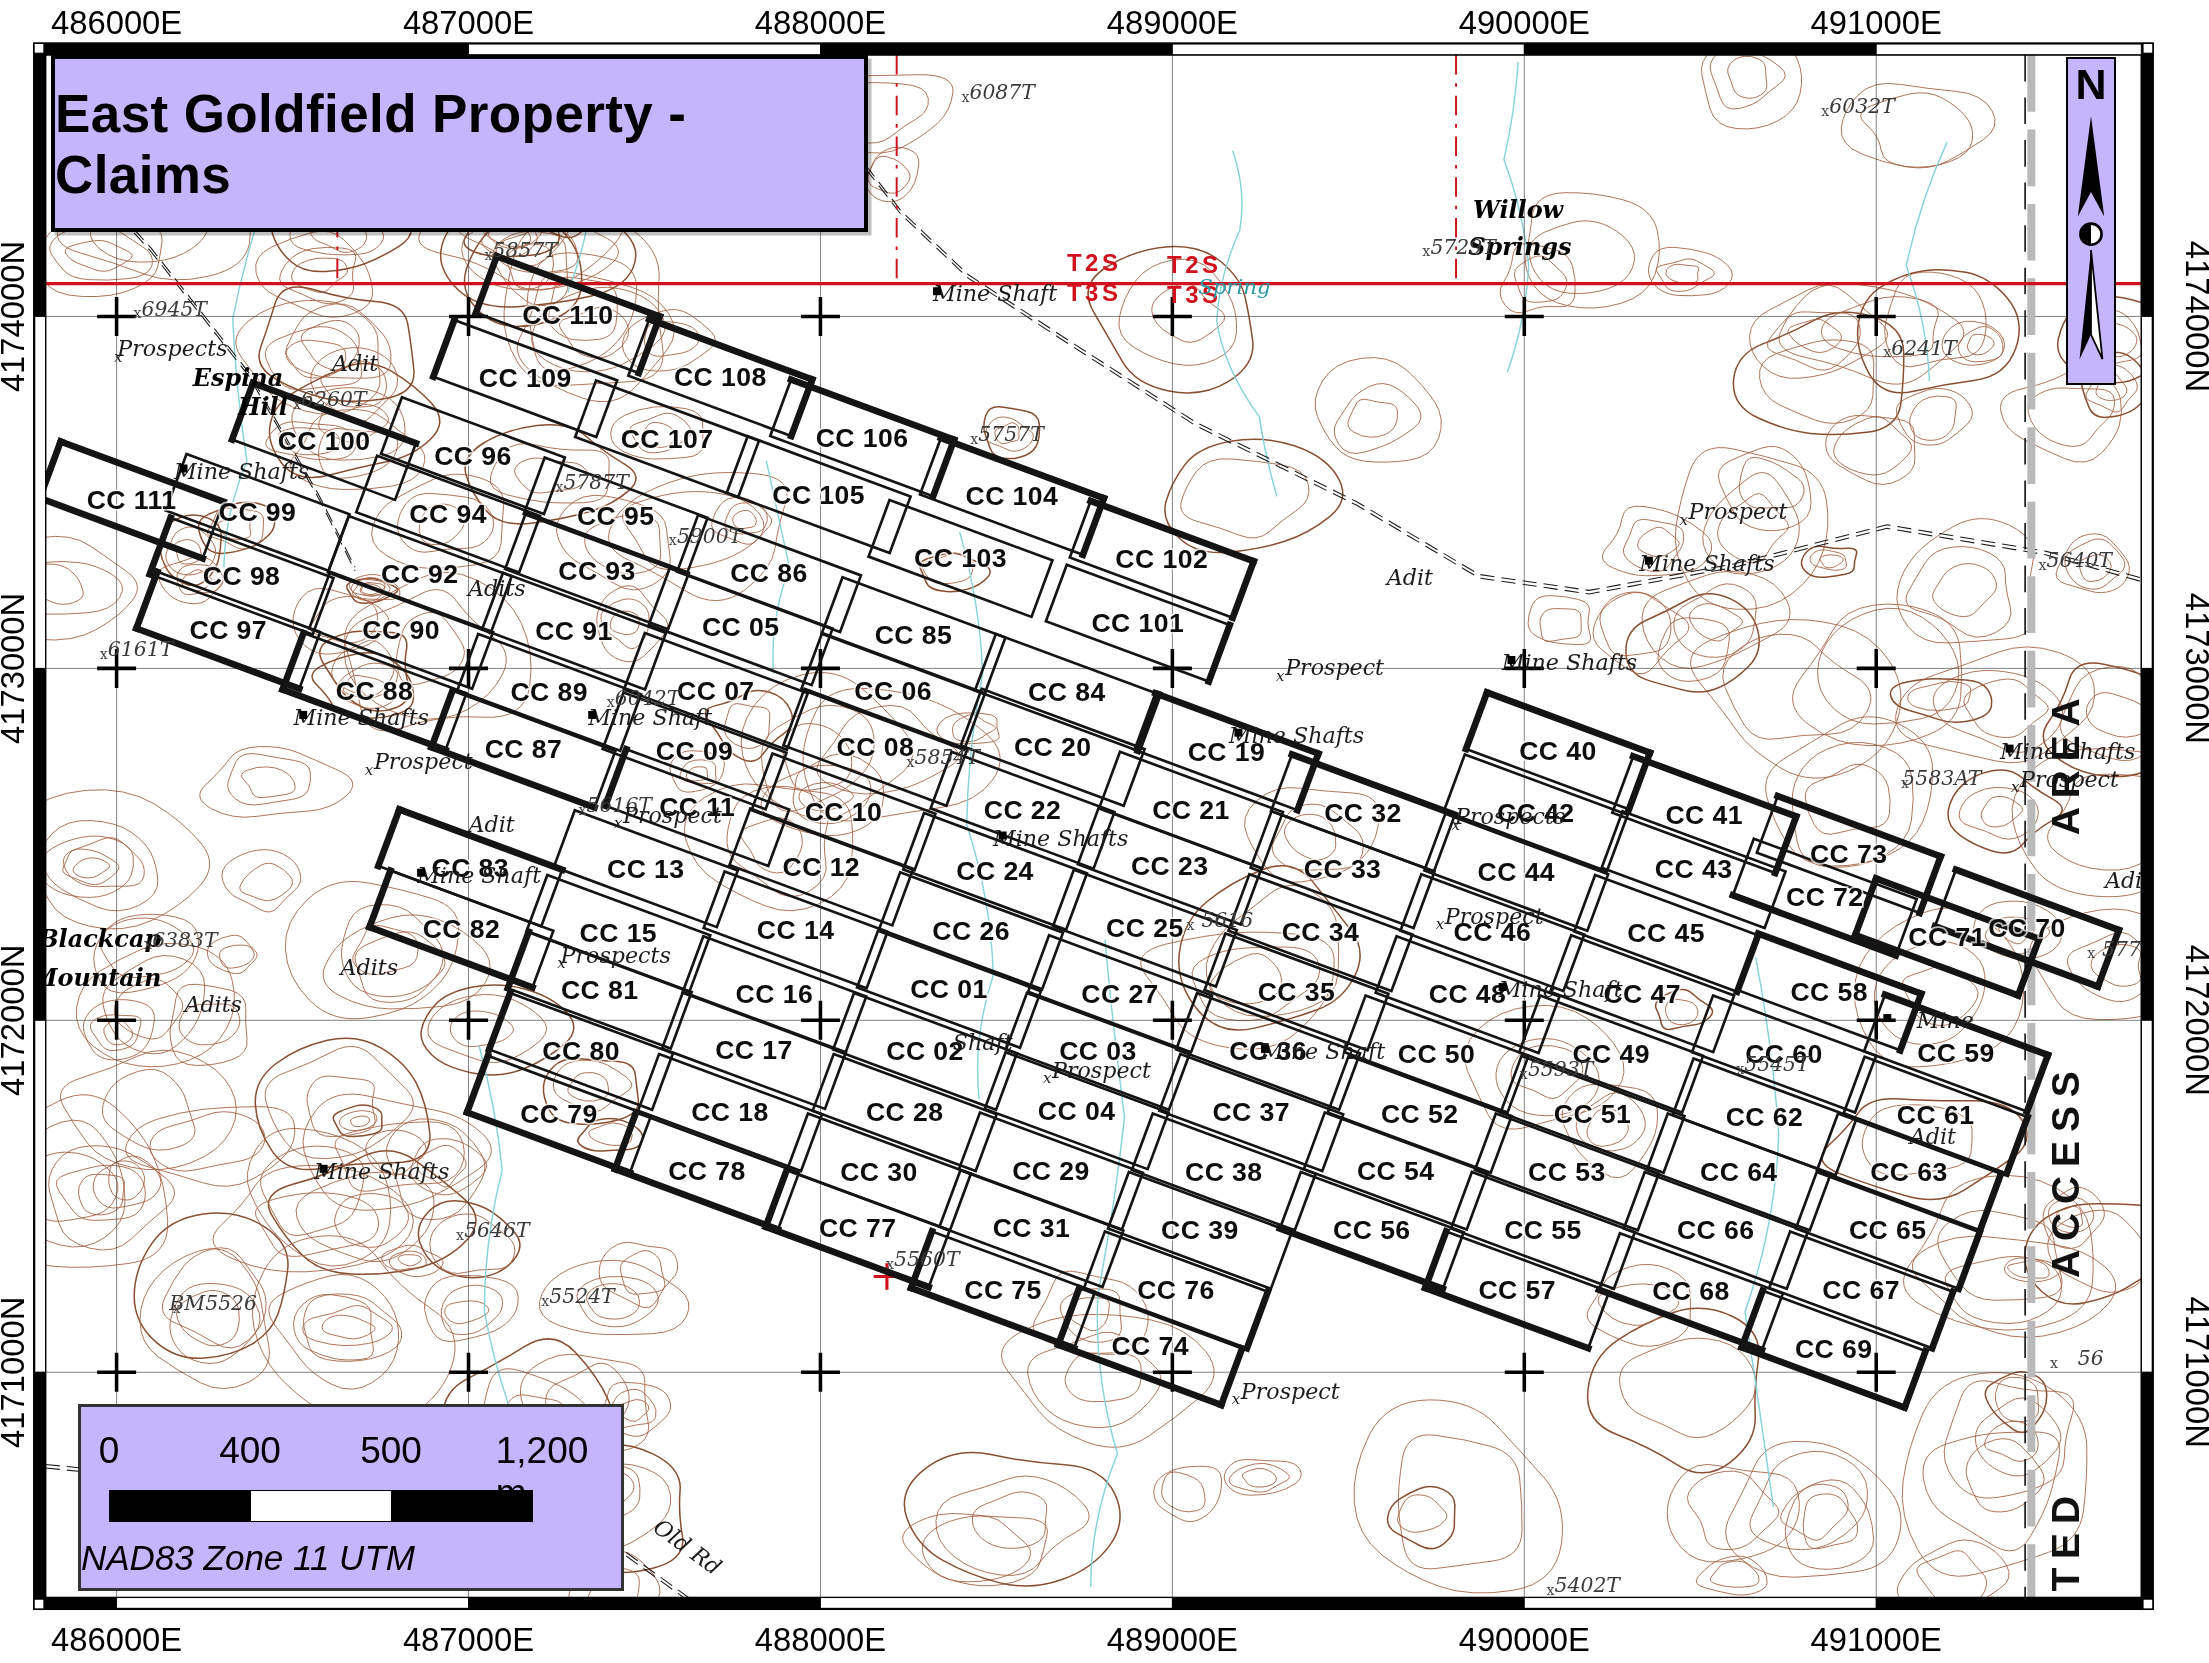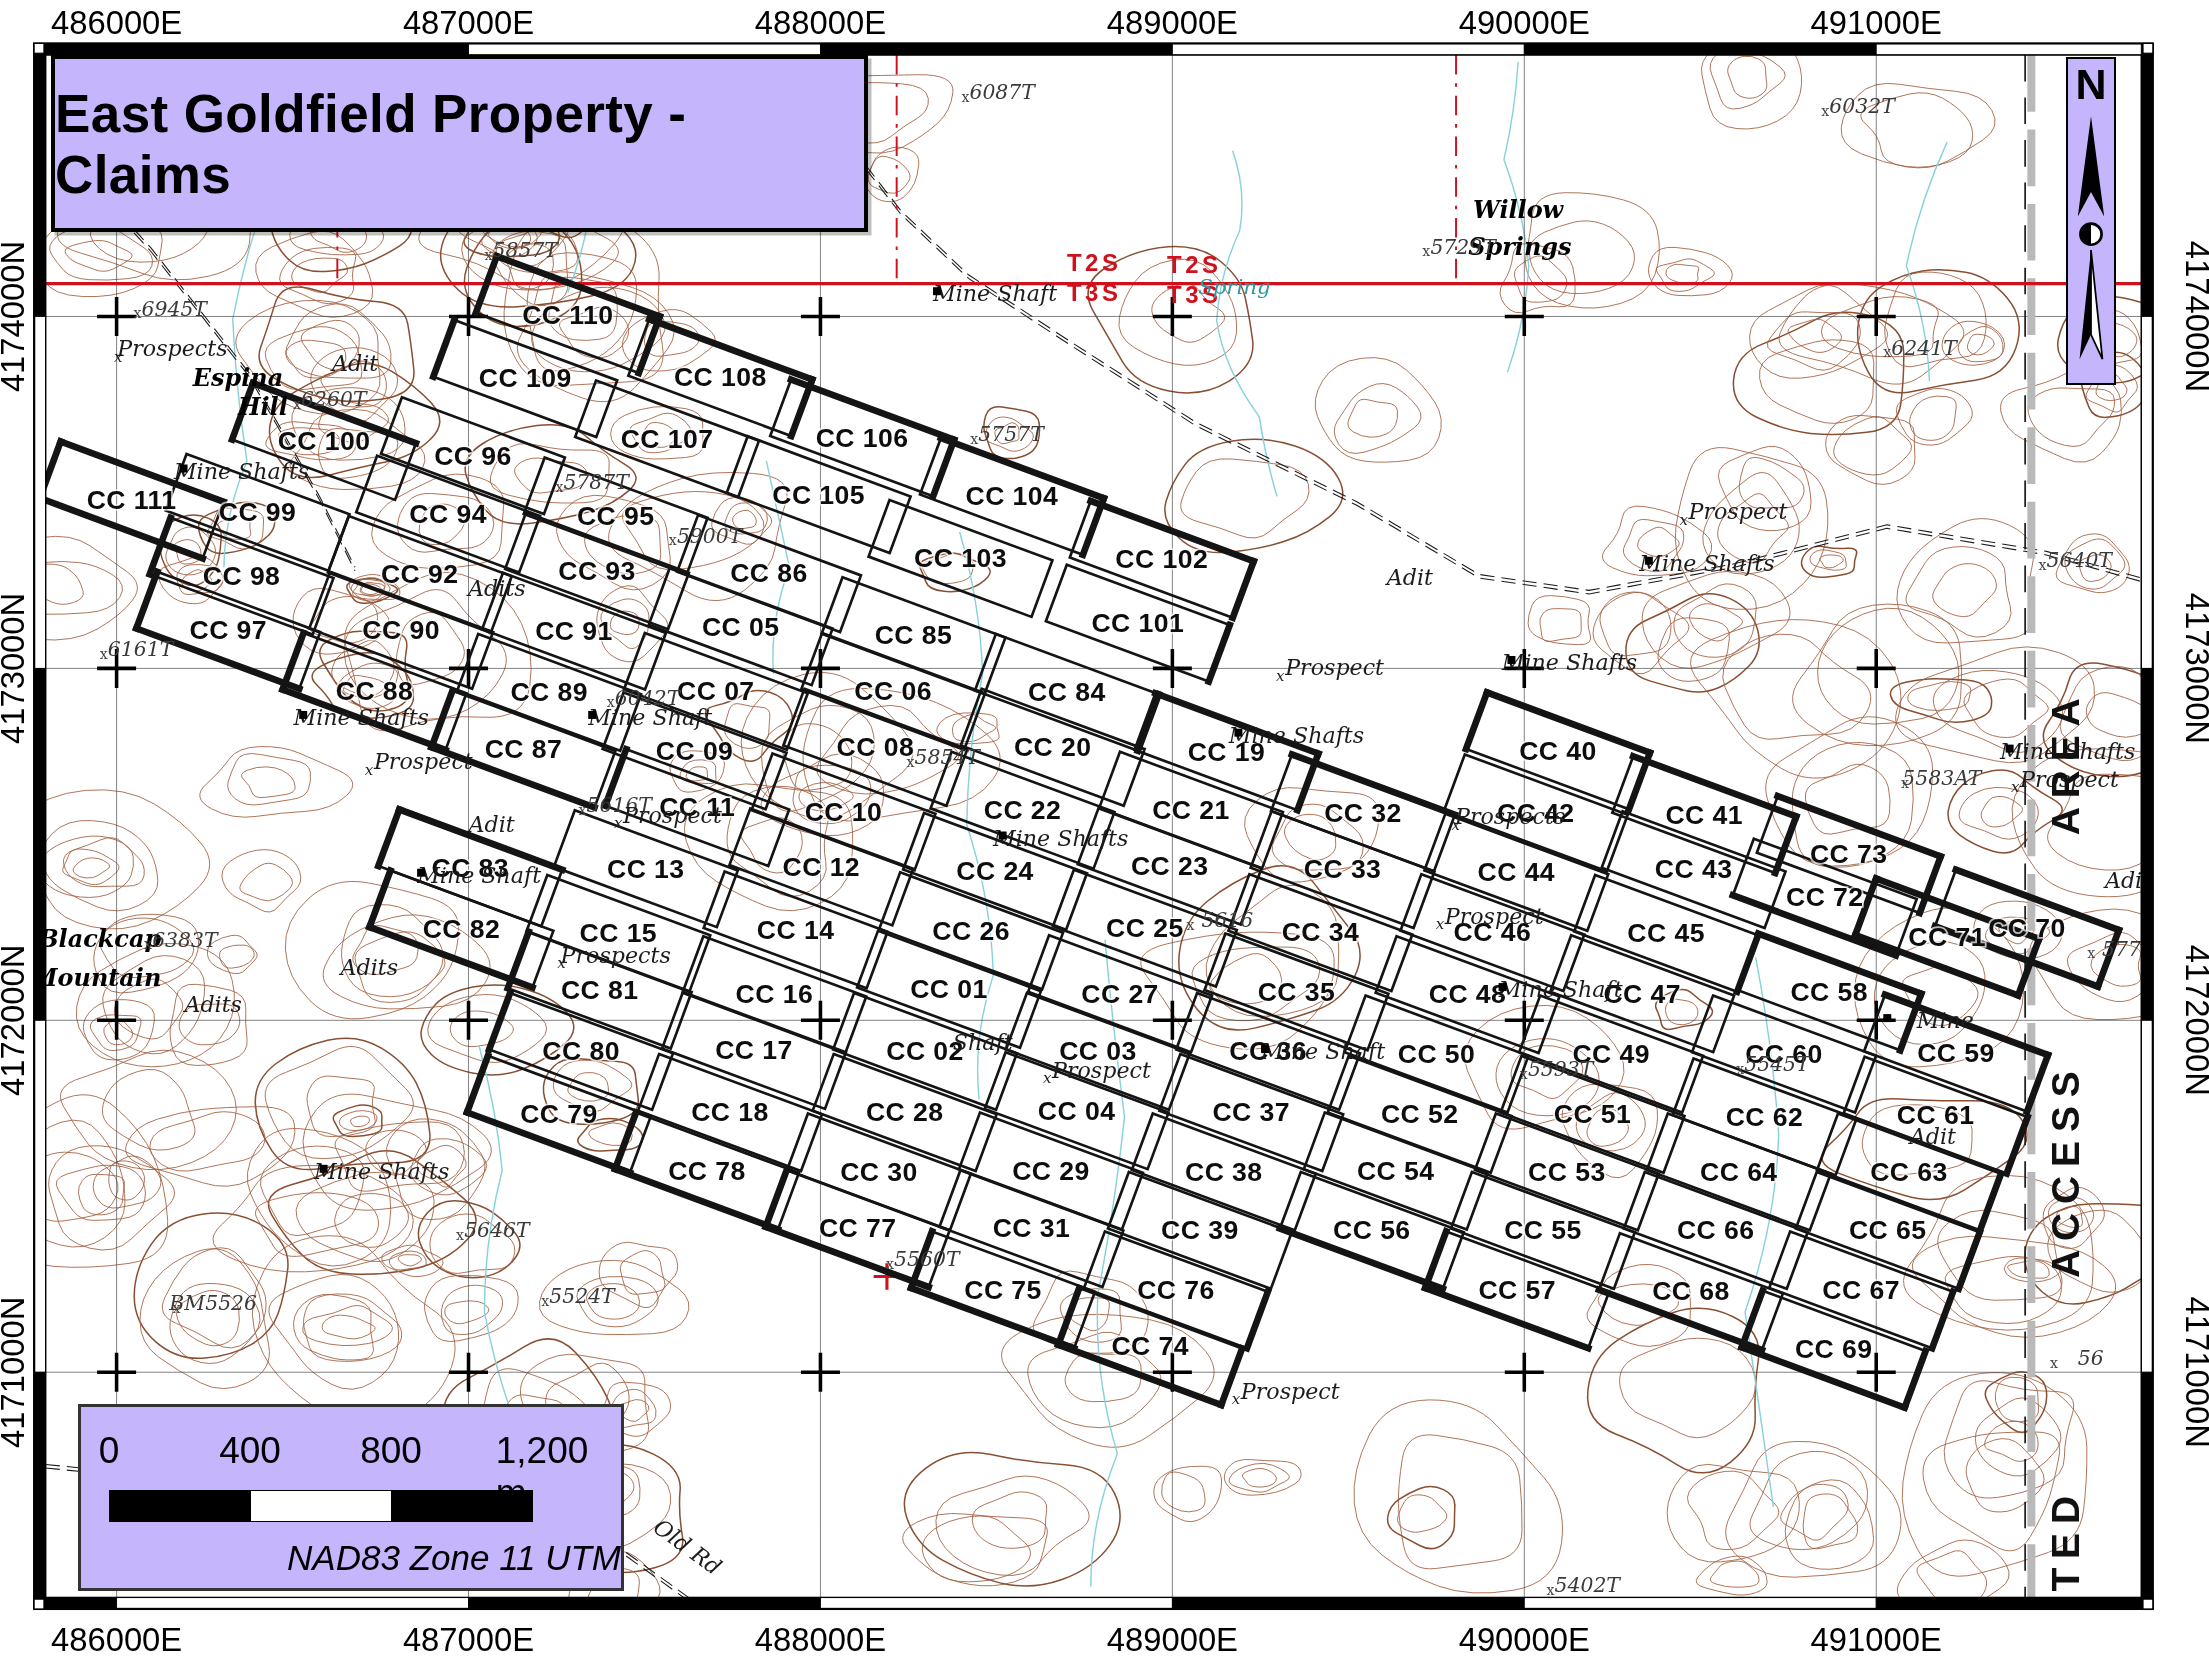--- a/index.html
+++ b/index.html
@@ -9,21 +9,21 @@
   .overlay{position:absolute;box-sizing:border-box;background:#c4b5fd;}
   #title-box{left:51px;top:55px;width:817px;height:177px;border:4.4px solid #000;
              box-shadow:3.5px 3.5px 0 rgba(0,0,0,.25);display:flex;align-items:center;justify-content:center;}
   #title-box h1{margin:0;font-size:53px;font-weight:bold;color:#000;letter-spacing:0.4px;}
   #north-box{left:2066px;top:57px;width:50px;height:328px;border:2.7px solid #000;text-align:center;}
   #north-box .n{font-size:43px;font-weight:bold;line-height:51px;}
   #scale-box{left:78px;top:1404px;width:546px;height:187px;border:3.5px solid #333;}
   #scale-box .tick{position:absolute;top:23px;transform:translateX(-50%);font-size:37px;color:#000;}
   #scale-bar{position:absolute;left:28px;top:83px;width:422px;height:30px;border:1.8px solid #000;display:flex;}
   #scale-bar div{height:100%;}
-  #scale-note{position:absolute;left:0;right:0;top:131px;text-align:right;font-size:35px;
+  #scale-note{position:absolute;left:0;right:0;top:131px;text-align:left;font-size:35px;
               font-style:italic;font-family:"Liberation Sans",sans-serif;color:#000;}
 </style>
 </head>
 <body>
 
 <div id="page">
   <svg id="mapsvg" width="2210" height="1663" viewBox="0 0 2492 1876">
       <defs>
         <clipPath id="mapclip">
           <rect x="51" y="62" width="2364" height="1740"></rect>
@@ -1012,21 +1012,21 @@
       <circle cx="25" cy="140" r="12" fill="#fff" stroke="#000" stroke-width="3"></circle>
       <path d="M25,128 a12,12 0 0 0 0,24 z" fill="#000"></path>
       <polygon points="25,158 12,282 25,254 38,282" fill="#000"></polygon>
       <polygon points="25,158 38,282 25,254" fill="#fff" stroke="#000" stroke-width="2"></polygon>
     </svg>
   </div>
 
   <div class="overlay" id="scale-box">
     <span class="tick" style="left:28px">0</span>
     <span class="tick" style="left:169px">400</span>
-    <span class="tick" style="left:310px">800</span>
+    <span class="tick" style="left:310px">500</span>
     <span class="tick" style="left:461px">1,200 m</span>
     <div id="scale-bar">
       <div style="width:141px;background:#000"></div>
       <div style="width:141px;background:#fff"></div>
       <div style="width:141px;background:#000"></div>
     </div>
     <div id="scale-note">NAD83 Zone 11 UTM</div>
   </div>
 </div>
 

